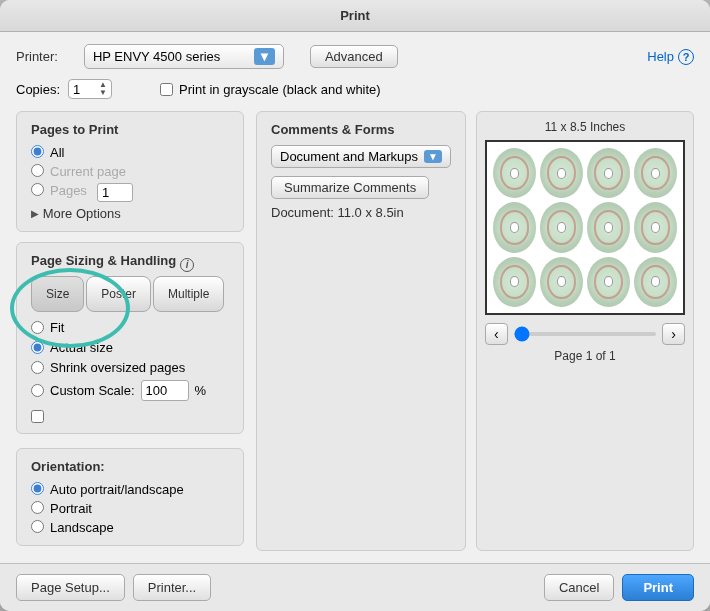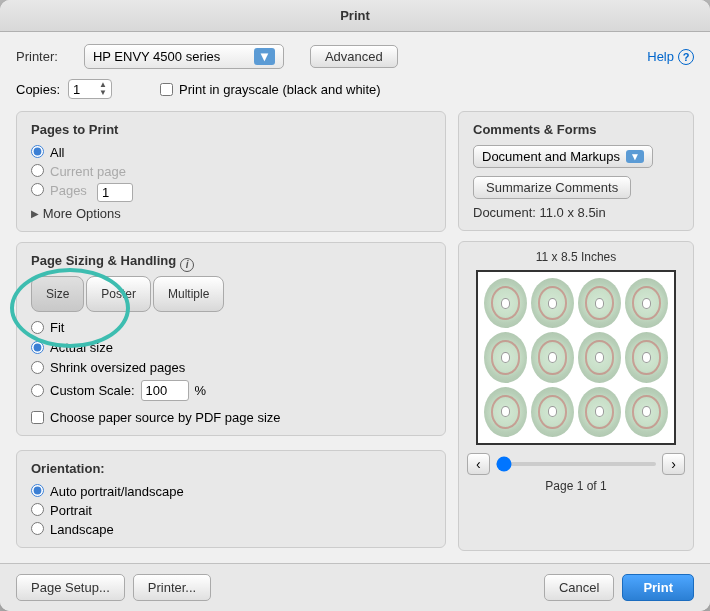--- a/index.html
+++ b/index.html
@@ -182,21 +182,21 @@
       width: 120px; height: 80px;
       border: 4px solid #3dbdb0;
       border-radius: 50%;
       top: 268px; left: 10px;
       pointer-events: none;
       z-index: 10;
     }
     .right-panel {
       flex: 1;
       display: flex;
-      flex-direction: column;
+      flex-direction: row;
       gap: 10px;
     }
     .comments-section {
       background: #e8e8e8;
       border: 1px solid #ccc;
       border-radius: 6px;
       padding: 10px 14px;
     }
     .select-row {
       display: flex; align-items: flex-start; gap: 6px; margin-bottom: 8px;
@@ -401,21 +401,20 @@
               <span>Shrink oversized pages</span>
             </div>
             <div class="sizing-row custom-scale">
               <input type="radio" name="sizing" style="">
               <span>Custom Scale:</span>
               <input type="text" class="scale-input" value="100" style="">
               <span>%</span>
             </div>
             <div class="checkbox-row">
               <input type="checkbox" style="">
-              <span>Choose paper source by PDF page size</span>
             </div>
           </div>
         </div>
 
         <div class="section orientation-section">
           <div class="section-title">Orientation:</div>
           <div class="radio-group">
             <div class="radio-item">
               <input type="radio" name="orient" checked="" style="">
               <span>Auto portrait/landscape</span>

